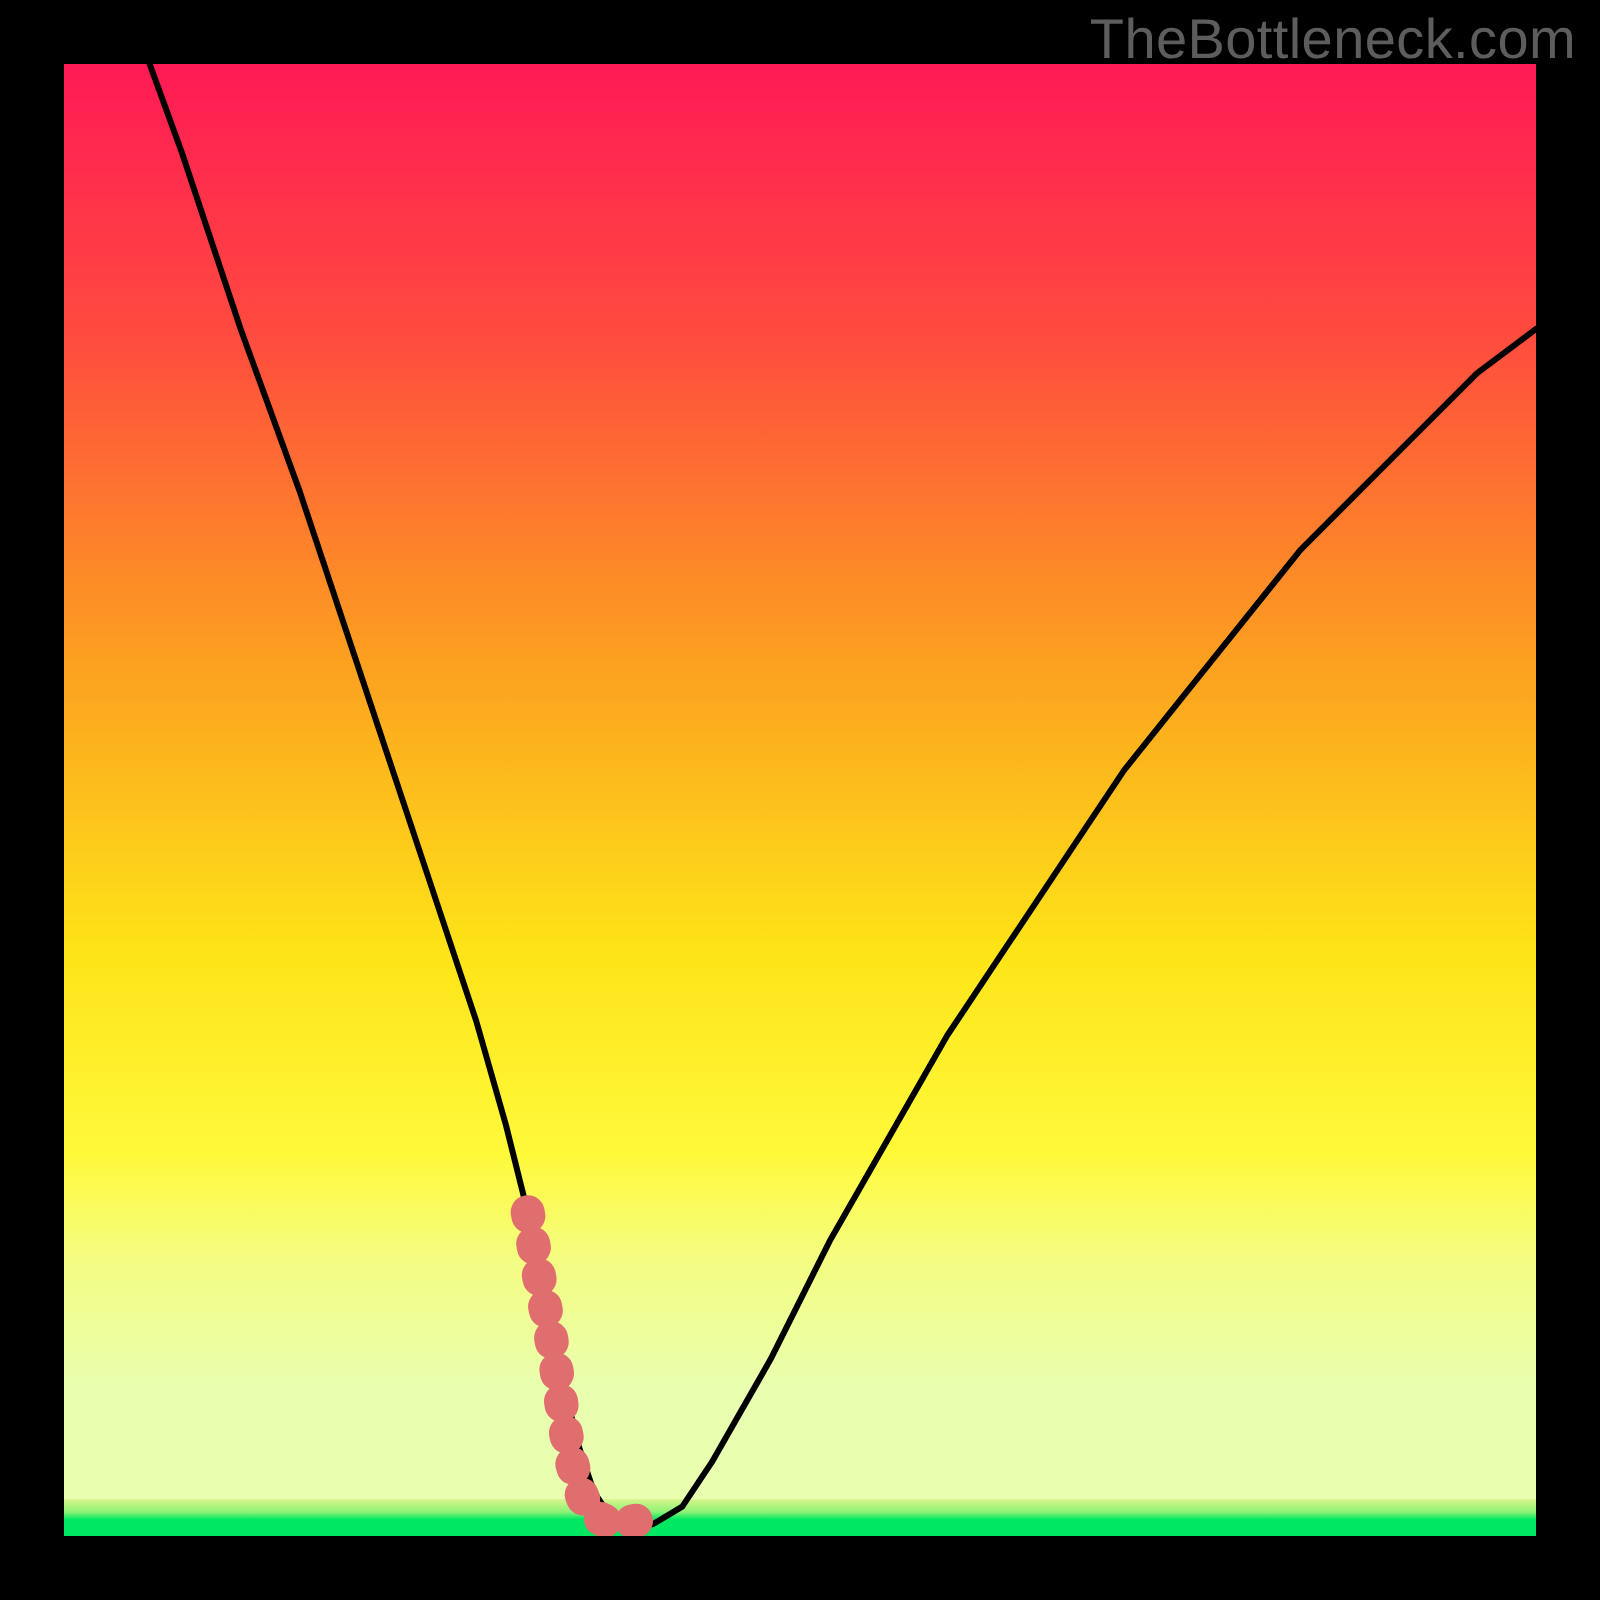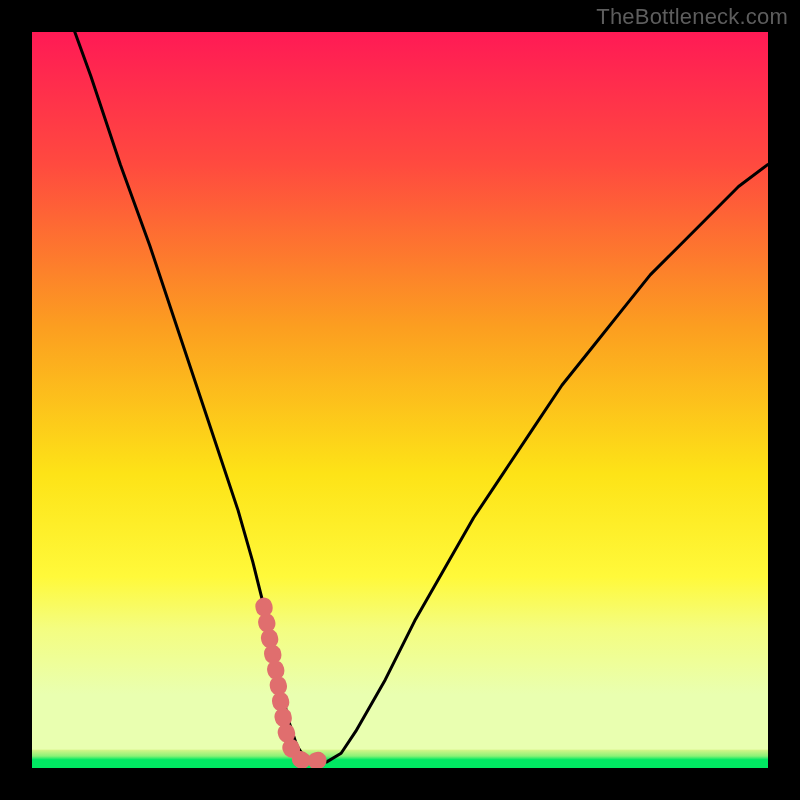--- a/index.html
+++ b/index.html
@@ -25,21 +25,21 @@
     top: 32px;
     width: 736px;
     height: 736px;
     overflow: hidden;
   }
   .watermark {
     position: absolute;
     top: 4px;
     right: 12px;
     color: #5d5d5d;
-    font-size: 22px;
+    font-size: 28px;
     font-weight: 500;
     letter-spacing: 0.2px;
     user-select: none;
     pointer-events: none;
   }
   svg { display: block; }
 </style>
 </head>
 <body>
 

